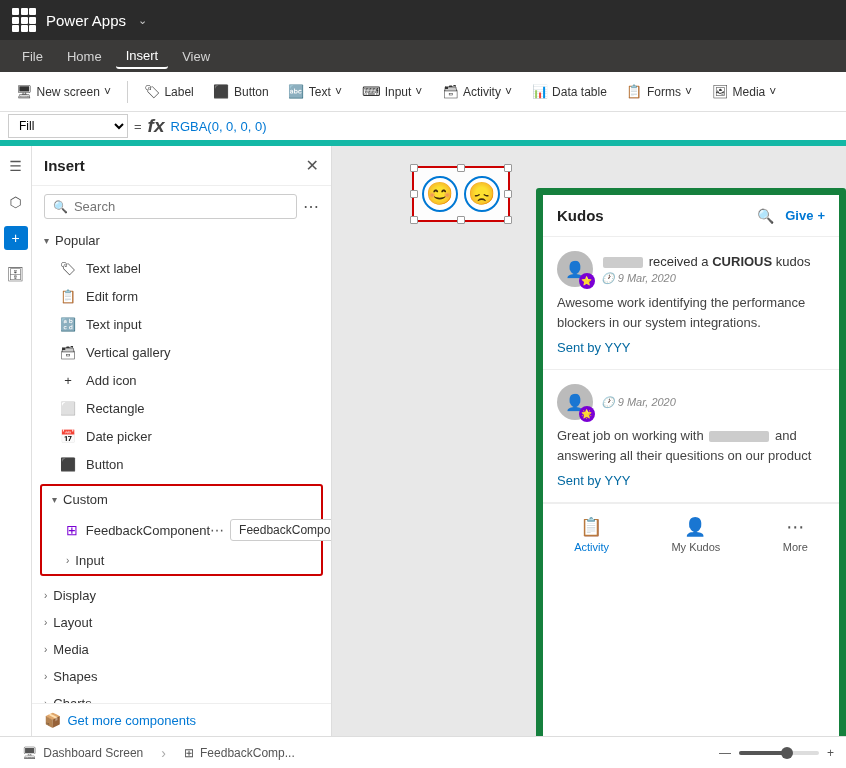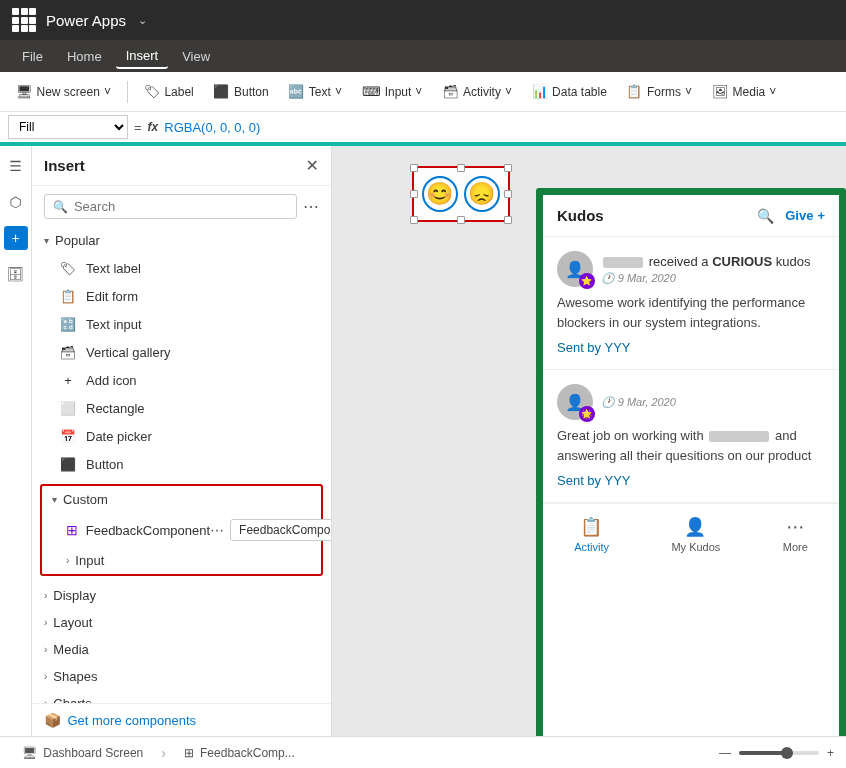--- a/index.html
+++ b/index.html
@@ -59,29 +59,29 @@
     .toolbar-sep { width: 1px; height: 22px; background: #d0d0d0; margin: 0 4px; }
     .toolbar-icon { font-size: 13px; }
 
     
     .formula-bar {
       background: white;
       height: 34px;
       display: flex;
       align-items: center;
       padding: 0 8px;
-      border-bottom: 4px solid #14b8a6;
+      border-bottom: 6px solid #14b8a6;
       gap: 6px;
     }
     .formula-select {
       border: 1px solid #ccc; padding: 3px 6px; font-size: 12px;
       width: 120px; background: white; cursor: pointer;
     }
     .formula-eq { font-size: 13px; color: #555; }
-    .formula-fx { color: #444; font-style: italic; font-weight: bold; font-size: 12px; }
+    .formula-fx { color: #444; font-style: italic; font-weight: bold; font-size: 19px; }
     .formula-value { font-size: 13px; color: #0078d4; }
 
     
     .main-layout {
       display: flex;
       height: calc(768px - 40px - 32px - 40px - 34px - 32px);
     }
 
     
     .sidebar-icons {

